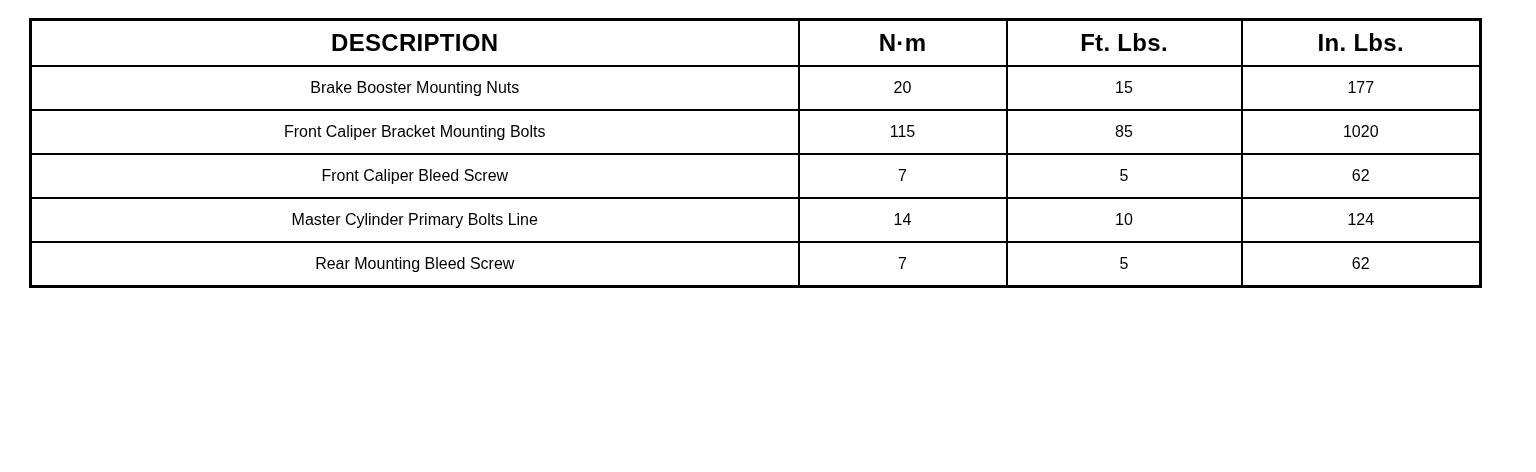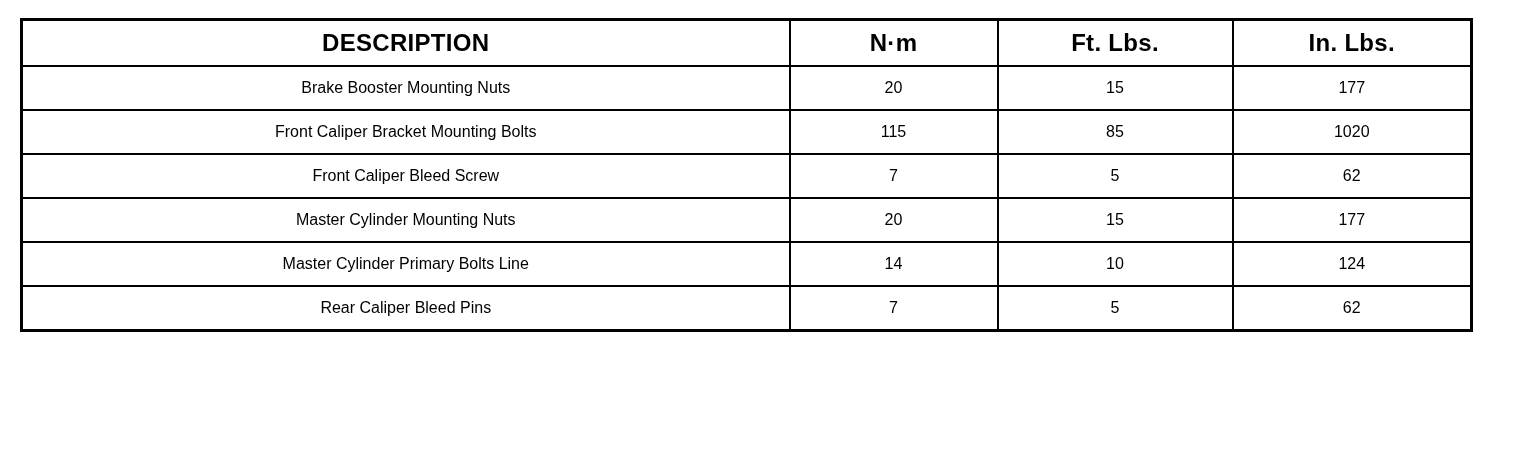--- a/index.html
+++ b/index.html
@@ -15,21 +15,21 @@
     overflow: hidden;
   }
   .page {
     position: relative;
     width: 1536px;
     height: 472px;
     background: #ffffff;
   }
   .table-wrap {
     position: absolute;
-    left: 20px;
+    left: 29px;
     top: 18px;
     width: 1186px;
   }
   table.spec-table {
     border-collapse: collapse;
     width: 1450px;
     table-layout: fixed;
     background: #ffffff;
   }
   table.spec-table td,
@@ -94,33 +94,27 @@
           <td>85</td>
           <td>1020</td>
         </tr>
         <tr>
           <td>Front Caliper Bleed Screw</td>
           <td>7</td>
           <td>5</td>
           <td>62</td>
         </tr>
         <tr>
-          <td>Master Cylinder Mounting Nuts</td>
-          <td>20</td>
-          <td>15</td>
-          <td>177</td>
-        </tr>
-        <tr>
           <td>Master Cylinder Primary Bolts Line</td>
           <td>14</td>
           <td>10</td>
           <td>124</td>
         </tr>
         <tr>
-          <td>Rear Caliper Bleed Pins</td>
+          <td>Rear Mounting Bleed Screw</td>
           <td>7</td>
           <td>5</td>
           <td>62</td>
         </tr>
       </tbody>
     </table>
   </div>
 </div>
 
 </body></html>

